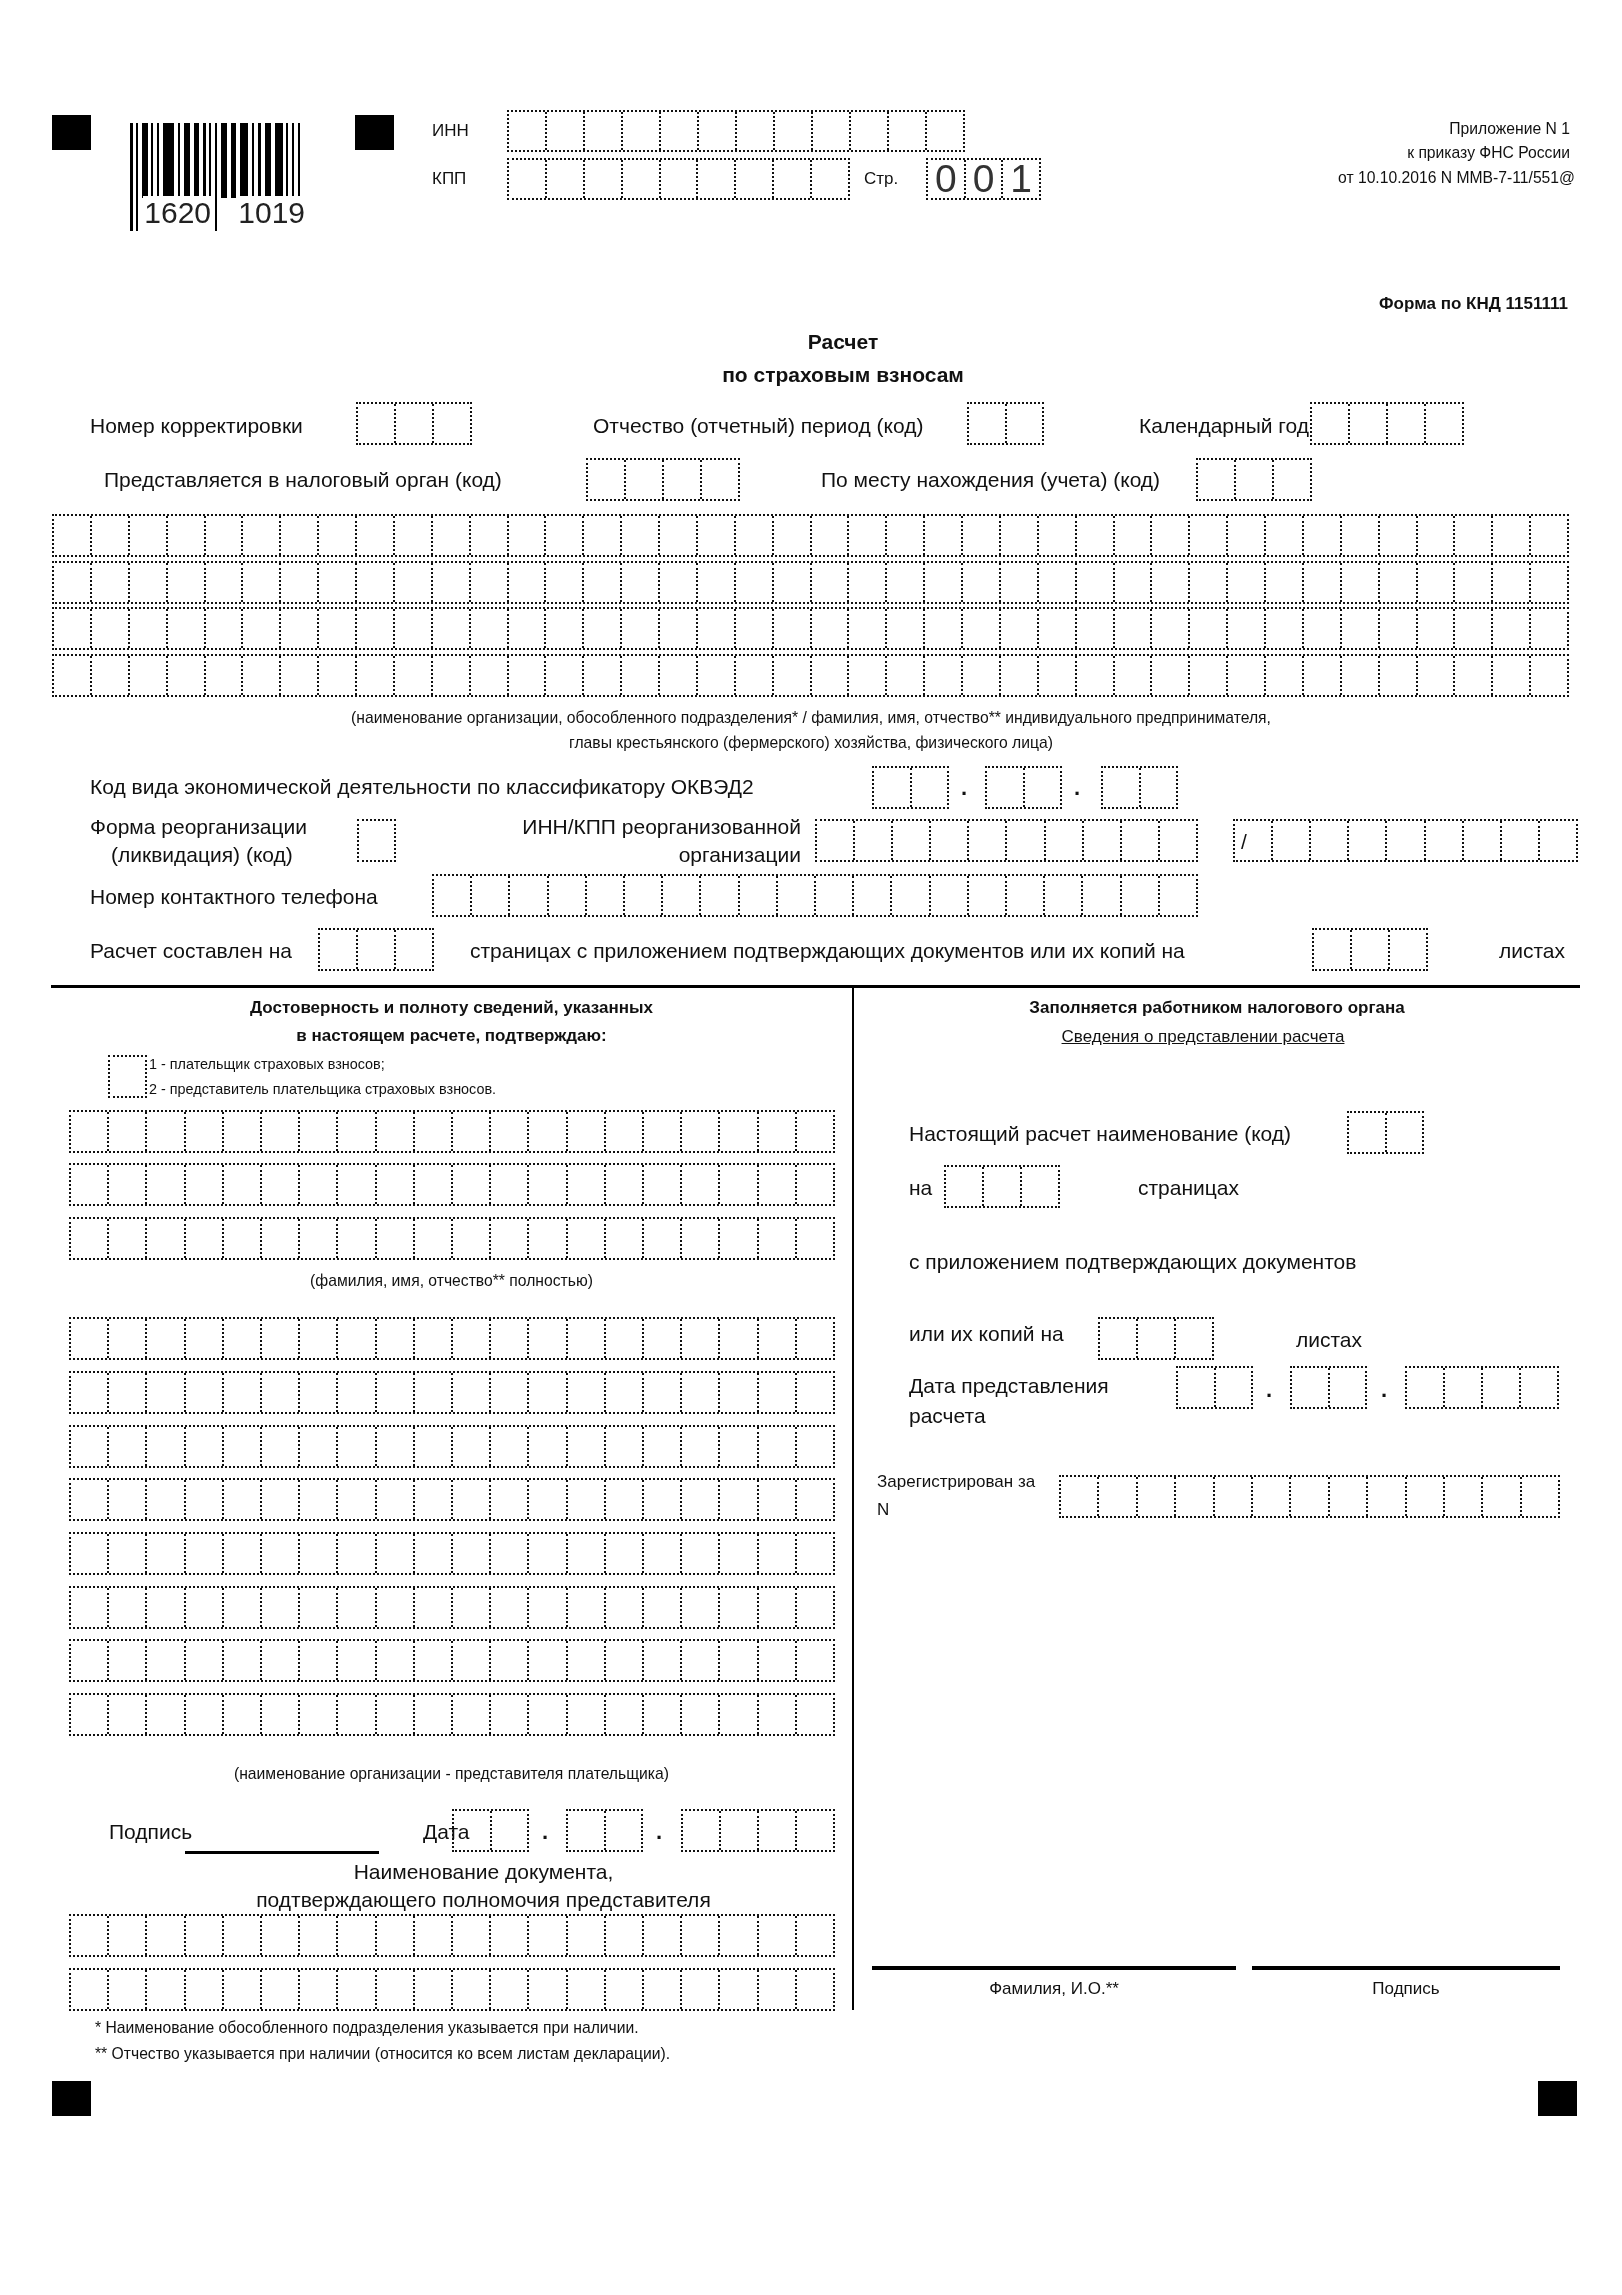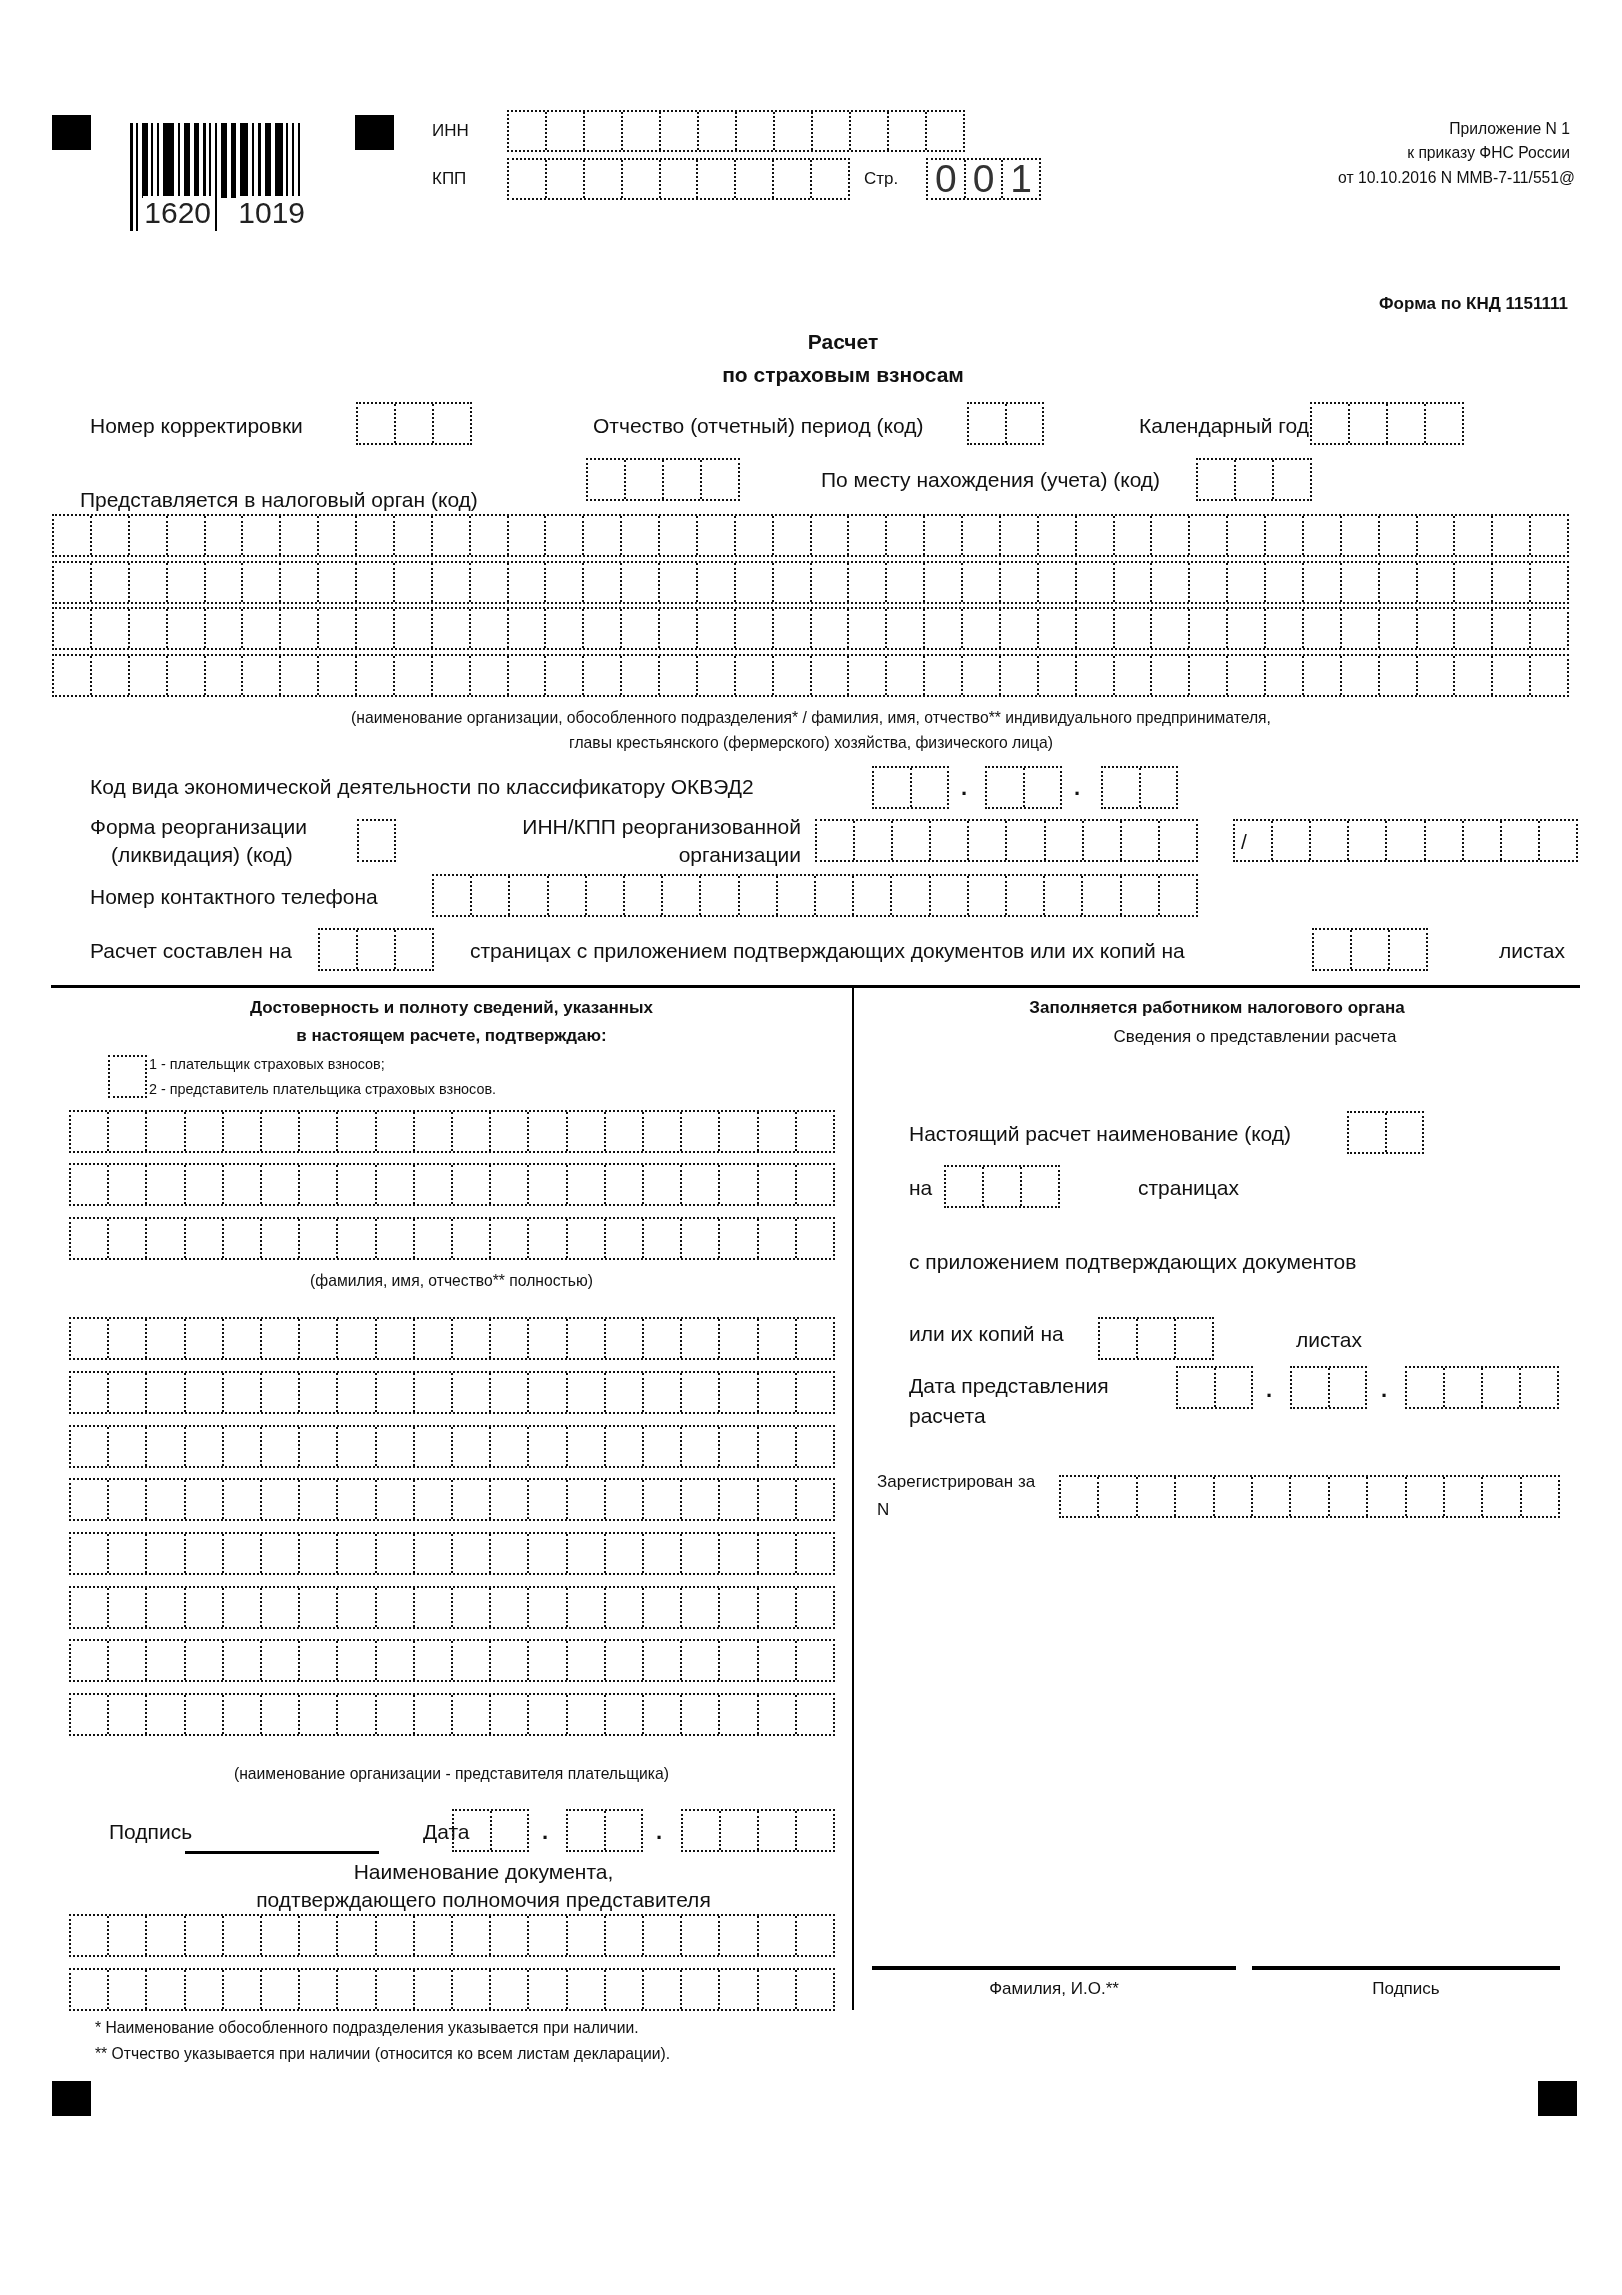--- a/index.html
+++ b/index.html
@@ -113,21 +113,21 @@
     <div class="c"></div>
   </div>
 <div class="t f32" style="left:1107px;top:414px;">Календарный год</div>
 <div class="cells" style="left:1310px;top:402px;width:154px;height:43px;">
     <div class="c"></div>
     <div class="c"></div>
     <div class="c"></div>
     <div class="c"></div>
   </div>
 
-<div class="t f32" style="left:48px;top:468px;margin-top:20px;">Представляется в налоговый орган (код)</div>
+<div class="t f32" style="left:72px;top:468px;">Представляется в налоговый орган (код)</div>
 <div class="cells" style="left:586px;top:458px;width:154px;height:43px;">
     <div class="c"></div>
     <div class="c"></div>
     <div class="c"></div>
     <div class="c"></div>
   </div>
 <div class="t f32" style="left:789px;top:468px;">По месту нахождения (учета) (код)</div>
 <div class="cells" style="left:1196px;top:458px;width:116px;height:43px;">
     <div class="c"></div>
     <div class="c"></div>
@@ -712,21 +712,21 @@
     <div class="c"></div>
     <div class="c"></div>
     <div class="c"></div>
     <div class="c"></div>
   </div>
 
 <div class="t f24" style="left:95px;top:2019px;">* Наименование обособленного подразделения указывается при наличии.</div>
 <div class="t f24" style="left:95px;top:2045px;">** Отчество указывается при наличии (относится ко всем листам декларации).</div>
 
 <div class="t f30 b center" style="left:854px;width:726px;top:998px;">Заполняется работником налогового органа</div>
-<div class="t f30 center" style="left:892px;width:726px;top:1027px;">Сведения о представлении расчета</div>
+<div class="t f30 center" style="left:840px;width:726px;top:1027px;text-decoration:underline;">Сведения о представлении расчета</div>
 
 <div class="t f32" style="left:877px;top:1122px;">Настоящий расчет наименование (код)</div>
 <div class="cells" style="left:1347px;top:1111px;width:77px;height:43px;">
     <div class="c"></div>
     <div class="c"></div>
   </div>
 
 <div class="t f32" style="left:877px;top:1176px;">на</div>
 <div class="cells" style="left:944px;top:1165px;width:116px;height:43px;">
     <div class="c"></div>

